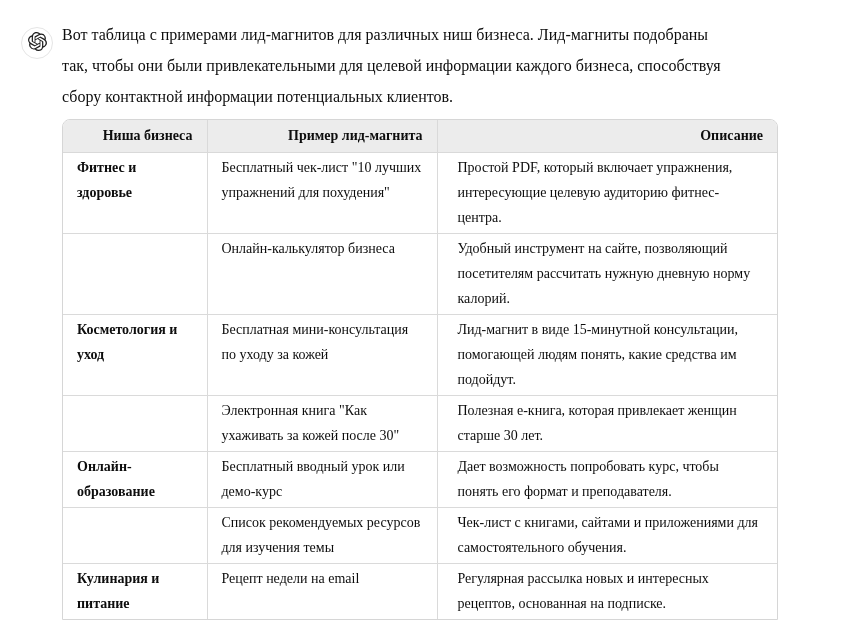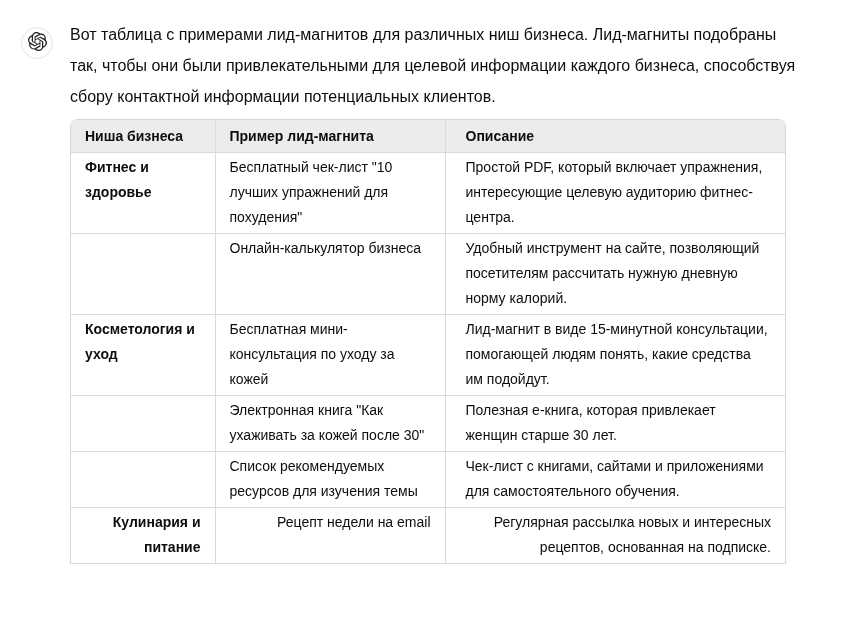--- a/index.html
+++ b/index.html
@@ -14,22 +14,23 @@
   }
   .avatar {
     position: absolute; left: 21px; top: 27px;
     width: 32px; height: 32px;
     border: 1px solid #e5e5e5; border-radius: 50%;
     display: flex; align-items: center; justify-content: center;
     background: #ffffff;
   }
   .avatar svg { width: 19px; height: 19px; fill: #1f1f1f; }
   .message {
-    position: absolute; left: 70px; top: 19px;
+    position: absolute; left: 62px; top: 19px;
     width: 703px;
+    font-family: Liberation Serif, serif;
   }
   .intro { font-size: 16px; line-height: 31px; }
   .intro .line { white-space: nowrap; }
   .table-wrap {
     margin-top: 7px;
     width: 716px;
     border: 1px solid #d6d6d6;
     border-radius: 8px 8px 0 0;
     overflow: hidden;
   }
@@ -38,35 +39,35 @@
     table-layout: fixed;
     width: 100%;
     font-size: 14px;
   }
   col.c1 { width: 144px; }
   col.c2 { width: 230px; }
   col.c3 { width: 340px; }
   th {
     background: #ececec;
     font-weight: bold;
-    text-align: left;
+    text-align: right;
     padding: 6px 14px;
     line-height: 20px;
     border-right: 1px solid #d9d9d9;
     border-bottom: 1px solid #d9d9d9;
   }
   td {
     vertical-align: top;
     padding: 2px 14px 3px;
     line-height: 25px;
     border-right: 1px solid #dadada;
     border-bottom: 1px solid #dadada;
   }
   th:last-child, td:last-child { border-right: none; padding-left: 20px; }
-  tbody tr:last-child td { border-bottom: none; text-align: right; }
+  tbody tr:last-child td { border-bottom: none; }
   td.niche { font-weight: bold; }
 </style>
 </head>
 <body>
 
 <div class="avatar">
   <span>
     <svg viewBox="0 0 24 24" xmlns="http://www.w3.org/2000/svg" width="19" height="19">
       <path d="M22.2819 9.8211a5.9847 5.9847 0 0 0-.5157-4.9108 6.0462 6.0462 0 0 0-6.5098-2.9A6.0651 6.0651 0 0 0 4.9807 4.1818a5.9847 5.9847 0 0 0-3.9977 2.9 6.0462 6.0462 0 0 0 .7427 7.0966 5.98 5.98 0 0 0 .511 4.9107 6.051 6.051 0 0 0 6.5146 2.9001A5.9847 5.9847 0 0 0 13.2599 24a6.0557 6.0557 0 0 0 5.7718-4.2058 5.9894 5.9894 0 0 0 3.9977-2.9001 6.0557 6.0557 0 0 0-.7475-7.073zM13.2599 22.4301a4.4755 4.4755 0 0 1-2.8764-1.0408l.1419-.0804 4.7783-2.7582a.7948.7948 0 0 0 .3927-.6813v-6.7369l2.02 1.1686a.071.071 0 0 1 .038.052v5.5826a4.504 4.504 0 0 1-4.4945 4.4944zm-9.6607-4.1254a4.4708 4.4708 0 0 1-.5346-3.0137l.142.0852 4.783 2.7582a.7712.7712 0 0 0 .7806 0l5.8428-3.3685v2.3324a.0804.0804 0 0 1-.0332.0615L9.74 19.9502a4.4992 4.4992 0 0 1-6.1408-1.6455zM2.3408 7.8956a4.485 4.485 0 0 1 2.3655-1.9728V11.6a.7664.7664 0 0 0 .3879.6765l5.8144 3.3543-2.0201 1.1685a.0757.0757 0 0 1-.071 0l-4.8303-2.7865A4.504 4.504 0 0 1 2.3408 7.8956zm16.5963 3.8558L13.1038 8.364 15.1192 7.2a.0757.0757 0 0 1 .071 0l4.8303 2.7913a4.4944 4.4944 0 0 1-.6765 8.1042v-5.6772a.79.79 0 0 0-.407-.667zm2.0107-3.0231l-.142-.0852-4.7735-2.7818a.7759.7759 0 0 0-.7854 0L9.409 9.2297V6.8974a.0662.0662 0 0 1 .0284-.0615l4.8303-2.7866a4.4992 4.4992 0 0 1 6.6802 4.66zM8.3065 12.863l-2.02-1.1638a.0804.0804 0 0 1-.038-.0567V6.0742a4.4992 4.4992 0 0 1 7.3757-3.4537l-.142.0805L8.704 5.459a.7948.7948 0 0 0-.3927.6813zm1.0976-2.3654l2.602-1.4998 2.6069 1.4998v2.9994l-2.5974 1.4997-2.6067-1.4997z"></path>
     </svg>
@@ -109,20 +110,25 @@
           <td class="niche">Косметология и уход</td>
           <td>Бесплатная мини-консультация по уходу за кожей</td>
           <td>Лид-магнит в виде 15-минутной консультации, помогающей людям понять, какие средства им подойдут.</td>
         </tr>
         <tr>
           <td class="niche"></td>
           <td>Электронная книга "Как ухаживать за кожей после 30"</td>
           <td>Полезная е-книга, которая привлекает женщин старше 30 лет.</td>
         </tr>
         <tr>
+          <td class="niche">Онлайн-образование</td>
+          <td>Бесплатный вводный урок или демо-курс</td>
+          <td>Дает возможность попробовать курс, чтобы понять его формат и преподавателя.</td>
+        </tr>
+        <tr>
           <td class="niche"></td>
           <td>Список рекомендуемых ресурсов для изучения темы</td>
           <td>Чек-лист с книгами, сайтами и приложениями для самостоятельного обучения.</td>
         </tr>
         <tr>
           <td class="niche">Кулинария и питание</td>
           <td>Рецепт недели на email</td>
           <td>Регулярная рассылка новых и интересных рецептов, основанная на подписке.</td>
         </tr>
       </tbody>

